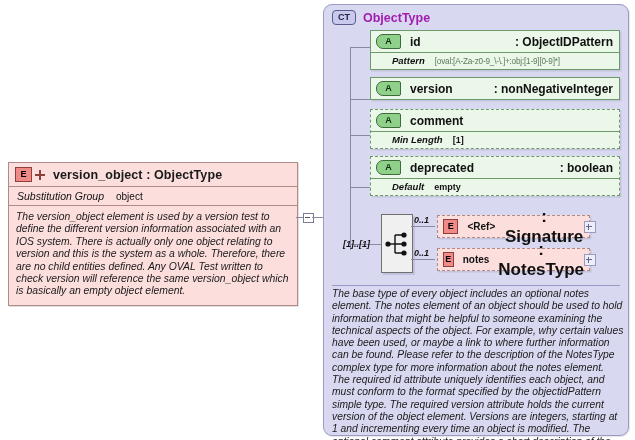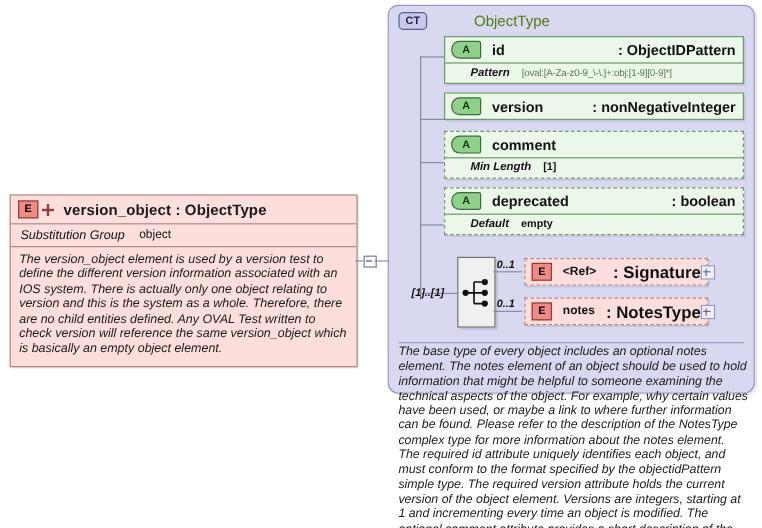--- a/index.html
+++ b/index.html
@@ -33,53 +33,53 @@
     display:inline-block;width:10px;height:10px;position:relative;
     margin-left:-5px;
   }
   .plus-glyph:before,.plus-glyph:after{
     content:"";position:absolute;background:#8d3f3c;
   }
   .plus-glyph:before{left:0;top:4px;width:10px;height:2px;}
   .plus-glyph:after{left:4px;top:0;width:2px;height:10px;}
   .elem-title{font-size:12.5px;font-weight:bold;color:#1a1a1a;letter-spacing:.1px;}
   .rule{height:1px;background:#b08a88;margin:0;}
-  .subrow{display:flex;gap:12px;padding:3px 8px;font-size:10.5px;}
+  .subrow{display:flex;align-items:center;gap:12px;padding:3px 8px;font-size:10.5px;}
   .subrow .lbl{font-style:italic;color:#111;}
   .subrow .val{font-weight:normal;font-size:10px;color:#111;}
   .docpara{
     padding:5px 7px 7px 7px;font-size:10.4px;line-height:12.4px;
     font-style:italic;color:#1a1a1a;text-align:left;
   }
 
   
   .conn-line{position:absolute;background:#8a8aa8;}
   .conn-box{
     position:absolute;width:9px;height:8px;border:1px solid #7b7b99;background:#ffffff;
   }
   .conn-box:before{
     content:"";position:absolute;left:1px;top:3px;width:5px;height:1px;background:#555;
   }
 
   
   .ctpanel{
-    position:absolute;left:323px;top:4px;width:306px;height:324px;
+    position:absolute;left:323px;top:4px;width:306px;height:432px;
     background:#d8d8f0;
     border:1px solid #9a9ac4;
     border-radius:9px;
     box-shadow:1px 1px 1px rgba(0,0,0,.10);
     box-sizing:border-box;
   }
   .ct-hdr{display:flex;align-items:center;gap:7px;padding:5px 0 0 8px;}
   .badge-ct{
     display:inline-flex;align-items:center;justify-content:center;
     width:22px;height:13px;background:#c9c9ec;border:1px solid #5b5b8c;border-radius:4px;
     font-size:9px;font-weight:bold;color:#20204a;line-height:1;
   }
-  .ct-title{font-size:12.5px;font-weight:normal;color:#4d7c0f;margin-left:32px;}
+  .ct-title{font-size:12.5px;font-weight:bold;color:#a21caf;}
 
   
   .attrs{position:absolute;left:46px;top:25px;width:250px;}
   .attrbox{
     background:#ebf7e9;
     box-shadow:1.5px 1.5px 0 rgba(120,120,150,.20);
     margin-bottom:7px;
     position:relative;
   }
   .attrbox.solid{border:1px solid #6d9a6b;}
@@ -113,21 +113,21 @@
   .card-label{position:absolute;font-size:9px;font-style:italic;font-weight:bold;color:#111;text-align:center;}
 
   
   .childbox{
     position:absolute;width:153px;height:23px;
     background:#fcdedd;border:1px dashed #b08a88;
     box-shadow:1.5px 1.5px 0 rgba(120,120,150,.20);
     display:flex;align-items:center;gap:9px;padding:0 5px;box-sizing:border-box;
   }
   .child-name{font-size:10px;font-weight:bold;color:#111;}
-  .child-type{font-size:14px;font-weight:bold;color:#111;margin-left:auto;}
+  .child-type{font-size:17px;font-weight:bold;color:#111;margin-left:auto;text-align:center;}
   .expand{
     position:absolute;width:10px;height:10px;border:1px solid #9a9ac4;background:#eeeef8;
   }
   .expand:before,.expand:after{content:"";position:absolute;background:#66668c;}
   .expand:before{left:1px;top:4px;width:6px;height:1px;}
   .expand:after{left:3px;top:2px;width:1px;height:6px;}
 
   
   .ct-docsep{position:absolute;left:9px;top:285px;width:288px;height:1px;background:#9a9ac4;}
   .ct-doc{

